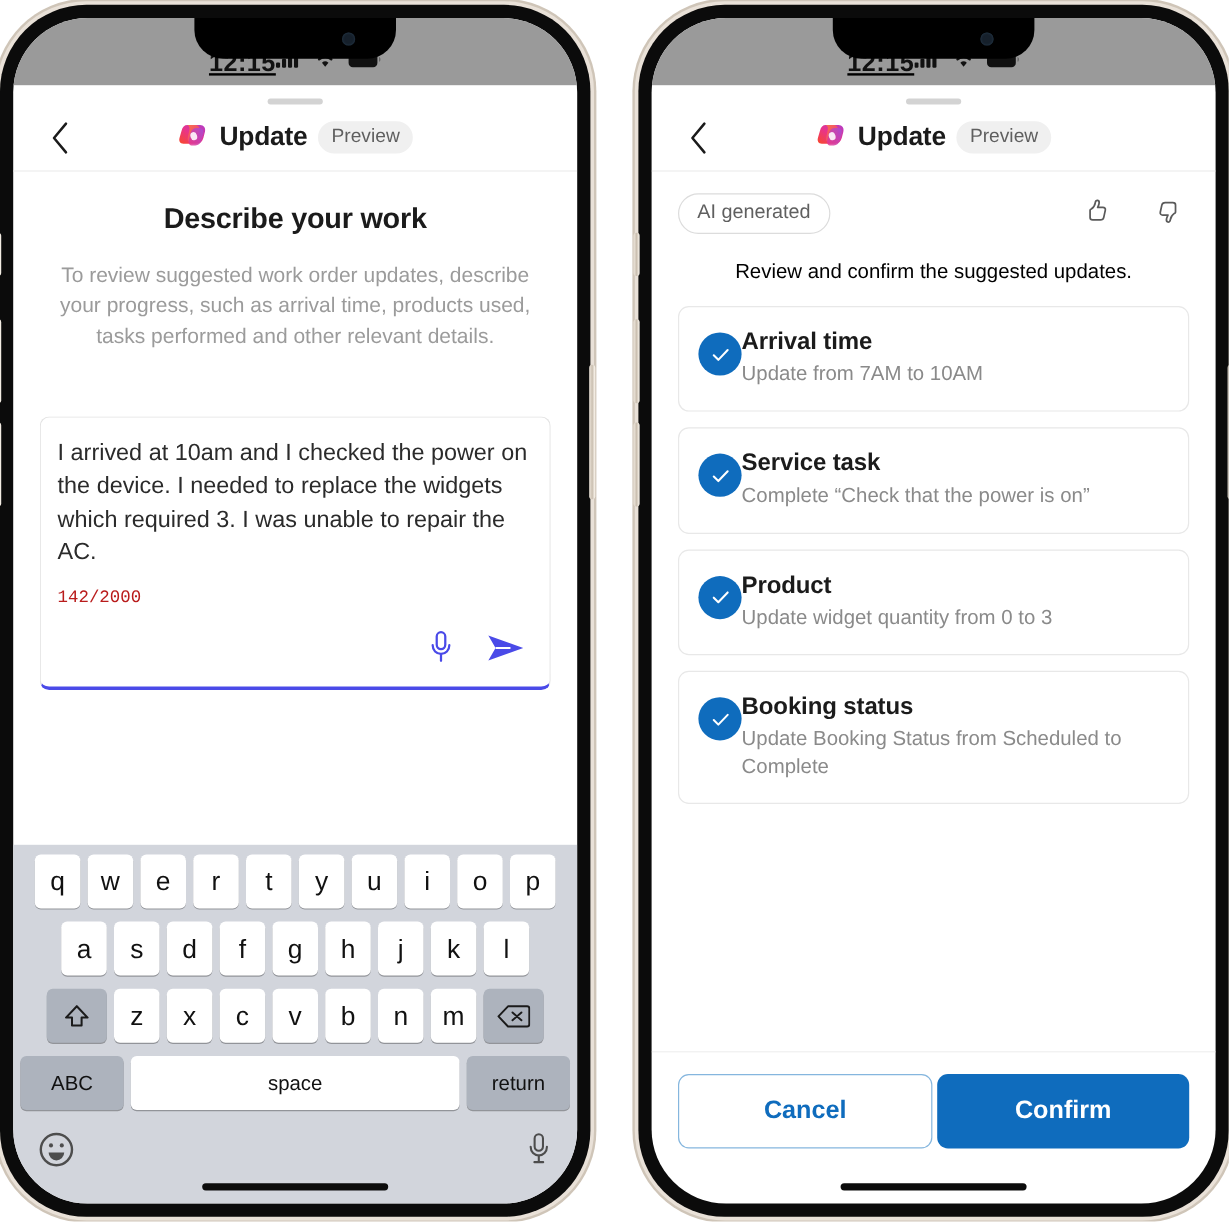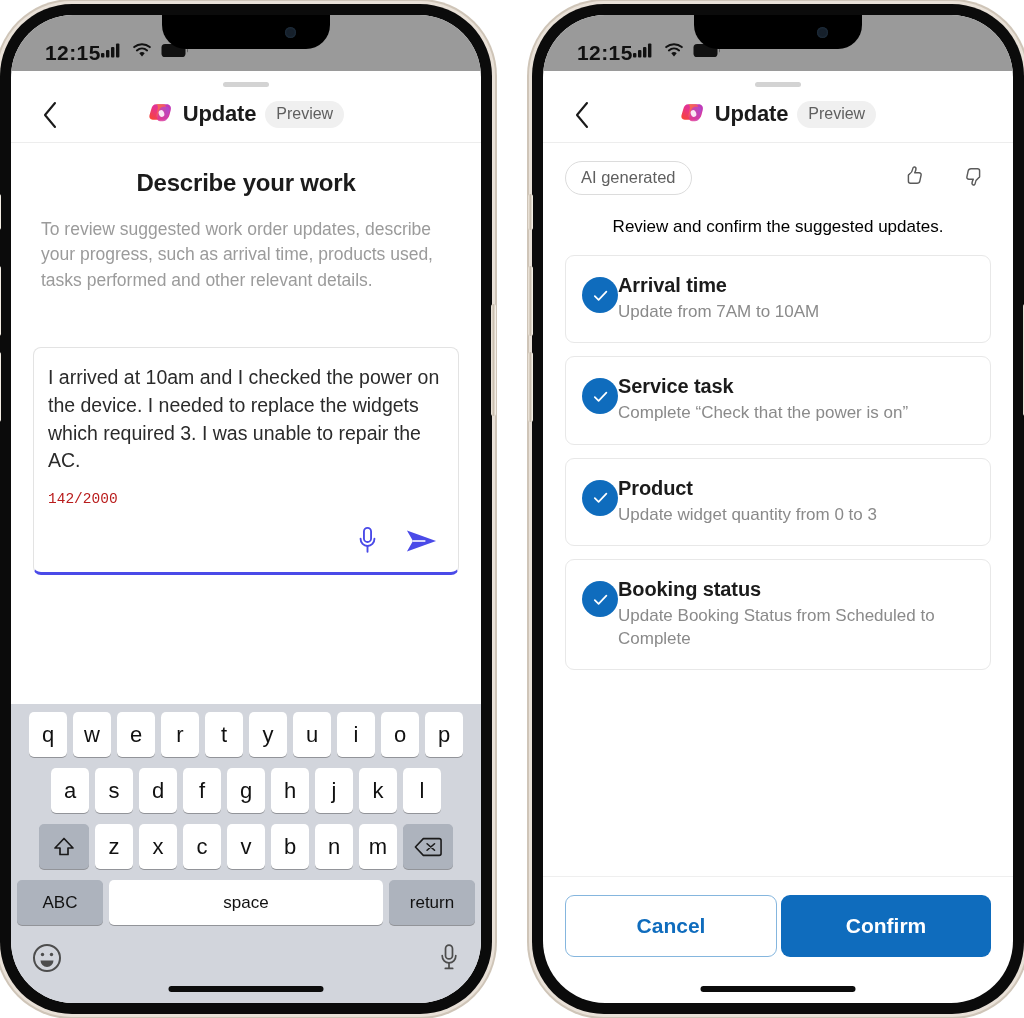--- a/index.html
+++ b/index.html
@@ -45,22 +45,23 @@
     background: #ffffff;
     overflow: hidden;
   }
 
   
   .statusbar {
     position: relative;
     height: 56px;
     background: #9a9a9a;
     display: flex; align-items: flex-end;
-    justify-content: flex-start;
+    justify-content: center;
     padding: 0 34px 6px 34px;
+    text-decoration: underline;
   }
   .clock { font-size: 21px; font-weight: bold; color: #111; letter-spacing: .4px; }
   .sb-right { display: flex; align-items: center; gap: 9px; padding-bottom: 3px; }
   .notch {
     position: absolute; left: 50%; transform: translateX(-50%);
     top: -14px; width: 168px; height: 48px;
     background: #000; border-radius: 0 0 24px 24px;
   }
   .notch .cam {
     position: absolute; right: 34px; top: 26px; width: 11px; height: 11px;
@@ -98,21 +99,21 @@
   }
 
   
   .body-left { padding: 0 22px; }
   .h1 {
     font-size: 24px; font-weight: bold; color: #1b1b1b;
     text-align: center; margin-top: 26px; letter-spacing: -.2px;
   }
   .sub {
     font-size: 17.5px; line-height: 1.45; color: #9b9b9b;
-    margin-top: 20px; padding: 0 8px;
+    text-align: center; margin-top: 20px; padding: 0 8px;
   }
   .composer {
     margin-top: 54px;
     border: 1px solid #e3e3e3;
     border-bottom: 3px solid #4a4ae8;
     border-radius: 8px;
     padding: 16px 14px 12px 14px;
     min-height: 228px;
     display: flex; flex-direction: column;
   }

